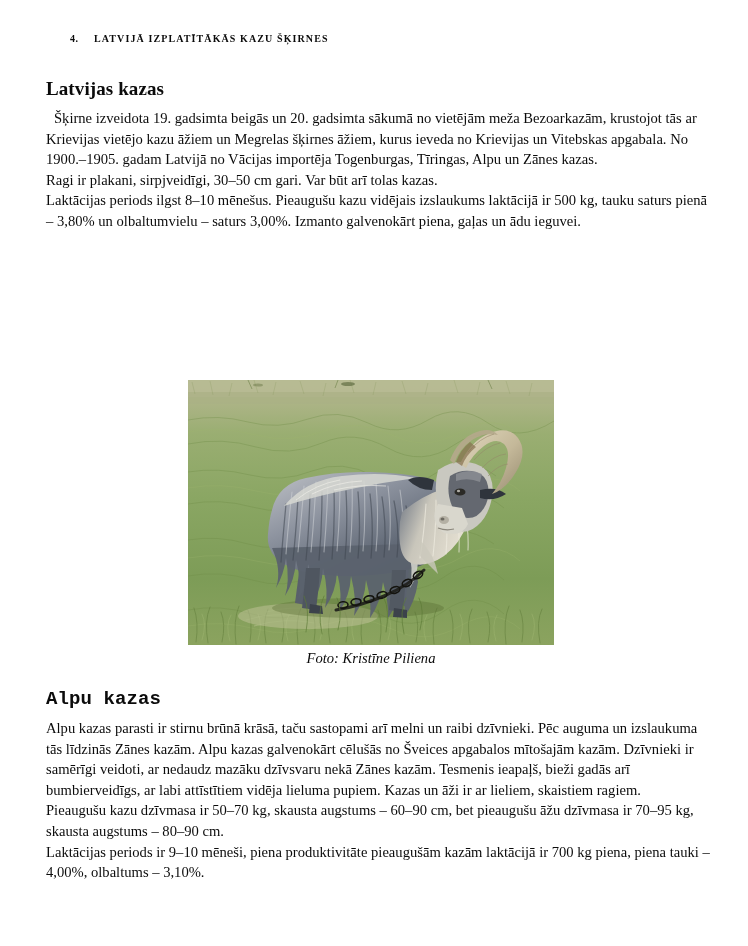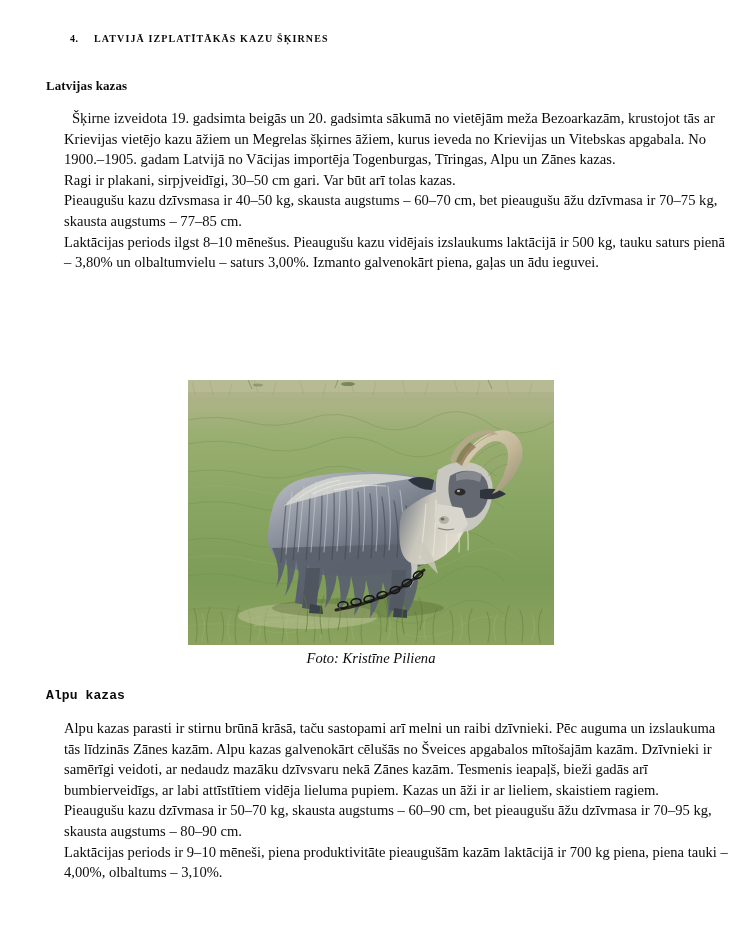--- a/index.html
+++ b/index.html
@@ -36,30 +36,30 @@
   }
   .section-heading .ttl {
     letter-spacing: 1.1px;
   }
 
   
   .sub-heading {
     position: absolute;
     left: 46px;
     font-weight: bold;
-    font-size: 13px;
+    font-size: 19px;
     letter-spacing: 0.1px;
   }
   #h-latvijas { top: 78px; }
   #h-alpu     { top: 688px; font-family: Liberation Mono, monospace; }
 
   
   .body-block {
     position: absolute;
-    left: 64px;
+    left: 46px;
     width: 668px;
     font-size: 14.6px;
     line-height: 20.6px;
     text-align: left;
   }
   #blk-latvijas { top: 108px; }
   #blk-alpu     { top: 718px; }
 
   .body-block p {
     margin: 0;
@@ -107,21 +107,20 @@
 
   <div class="section-heading">
     <span class="num">4.</span><span class="ttl">LATVIJĀ IZPLATĪTĀKĀS KAZU ŠĶIRNES</span>
   </div>
 
   <div class="sub-heading" id="h-latvijas">Latvijas kazas</div>
 
   <div class="body-block" id="blk-latvijas">
     <p class="indent">Šķirne izveidota 19. gadsimta beigās un 20. gadsimta sākumā no vietējām meža Bezoarkazām, krustojot tās ar Krievijas vietējo kazu āžiem un Megrelas šķirnes āžiem, kurus ieveda no Krievijas un Vitebskas apgabala. No 1900.–1905. gadam Latvijā no Vācijas importēja Togenburgas, Tīringas, Alpu un Zānes kazas.</p>
     <p>Ragi ir plakani, sirpjveidīgi, 30–50 cm gari. Var būt arī tolas kazas.</p>
-    <p>Pieaugušu kazu dzīvsmasa ir 40–50 kg, skausta augstums – 60–70 cm, bet pieaugušu āžu dzīvmasa ir 70–75 kg, skausta augstums – 77–85 cm.</p>
     <p>Laktācijas periods ilgst 8–10 mēnešus. Pieaugušu kazu vidējais izslaukums laktācijā ir 500 kg, tauku saturs pienā – 3,80% un olbaltumvielu – saturs 3,00%. Izmanto galvenokārt piena, gaļas un ādu ieguvei.</p>
   </div>
 
   <div class="photo-wrap">
     <div class="photo">
       <svg viewBox="0 0 366 265" preserveAspectRatio="none">
         <defs>
           <linearGradient id="fieldGrad" x1="0" y1="0" x2="0" y2="1">
             <stop offset="0%" stop-color="#b5b892"></stop>
             <stop offset="8%" stop-color="#adb487"></stop>

